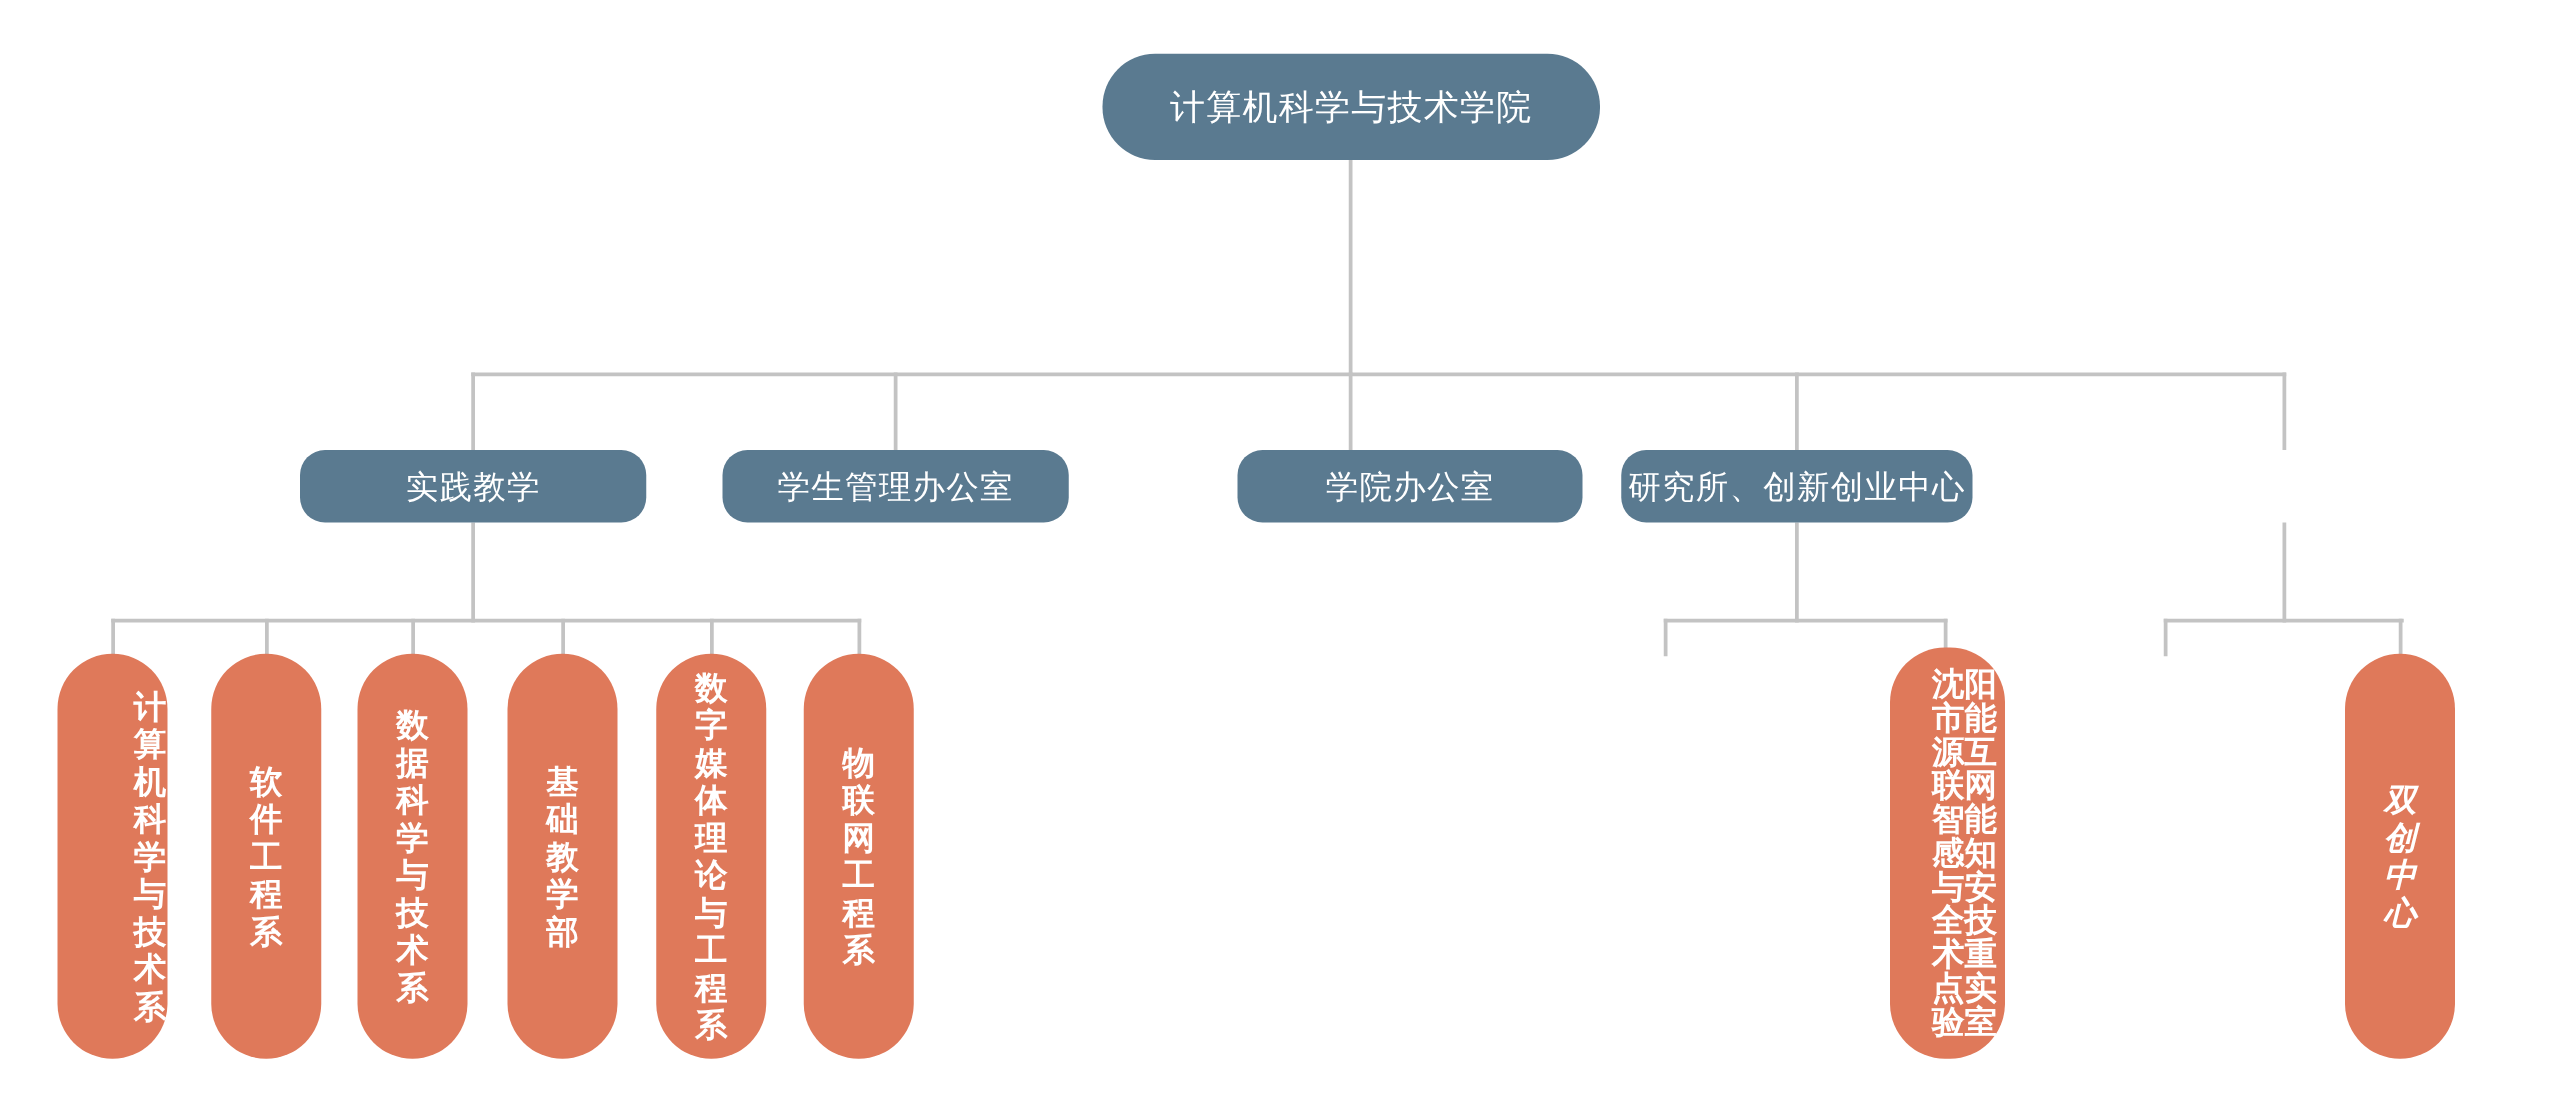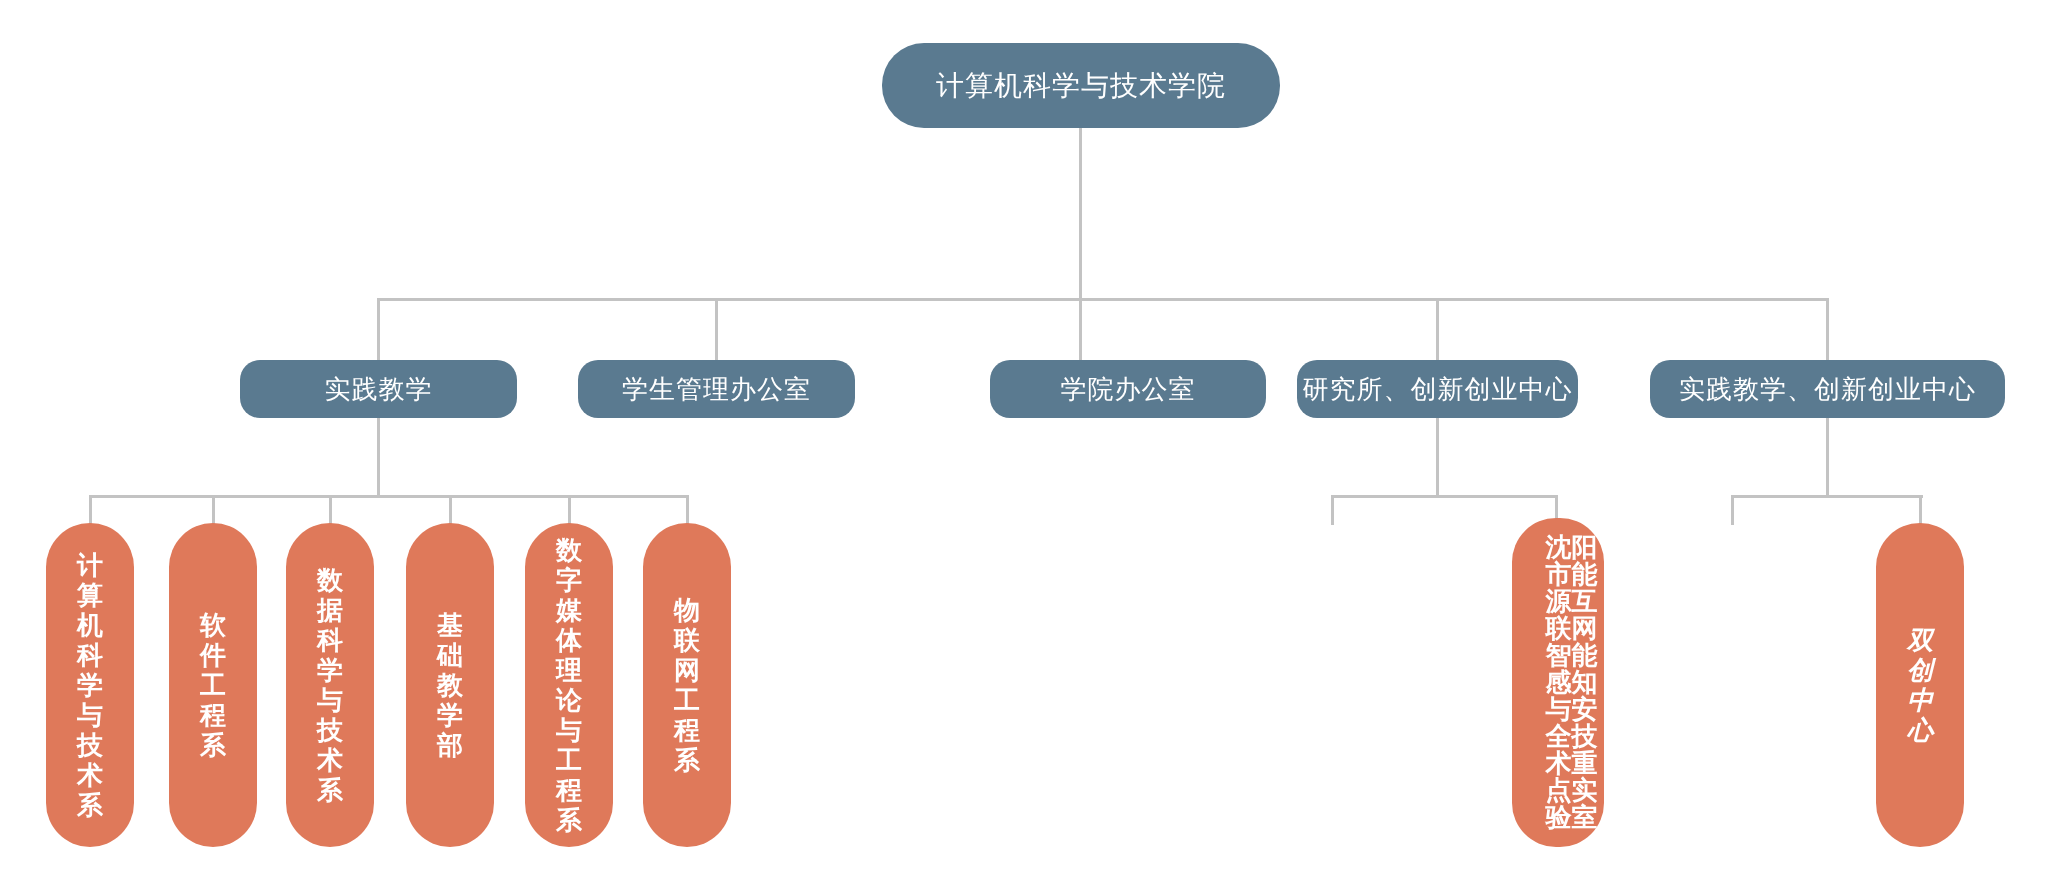--- a/index.html
+++ b/index.html
@@ -95,25 +95,22 @@
   </div>
   <div class="node lvl2" style="left:578px;top:360px;width:277px;height:58px;">
     <span>学生管理办公室</span>
   </div>
   <div class="node lvl2" style="left:942px;top:360px;width:276px;height:58px;margin-left:48px;">
     <span>学院办公室</span>
   </div>
   <div class="node lvl2" style="left:1297px;top:360px;width:281px;height:58px;">
     <span>研究所、创新创业中心</span>
   </div>
-  <div class="node lvl2" style="left:1650px;top:360px;width:355px;height:58px;">
-    <span>实践教学、创新创业中心</span>
-  </div>
 
-  <div class="node pill" style="left:46px;top:523px;width:88px;height:324px;">
+  <div class="node pill" style="left:46px;top:523px;width:88px;height:324px;justify-content:flex-end;">
     <span class="vtext">计算机科学与技术系</span>
   </div>
   <div class="node pill" style="left:169px;top:523px;width:88px;height:324px;">
     <span class="vtext">软件工程系</span>
   </div>
   <div class="node pill" style="left:286px;top:523px;width:88px;height:324px;">
     <span class="vtext">数据科学与技术系</span>
   </div>
   <div class="node pill" style="left:406px;top:523px;width:88px;height:324px;">
     <span class="vtext">基础教学部</span>

